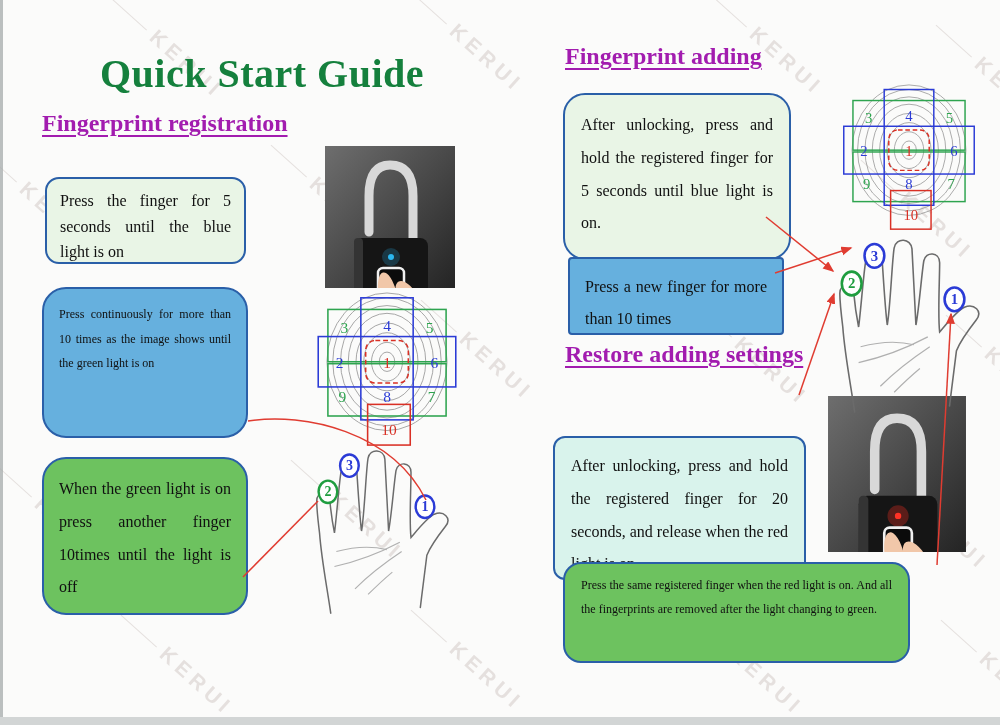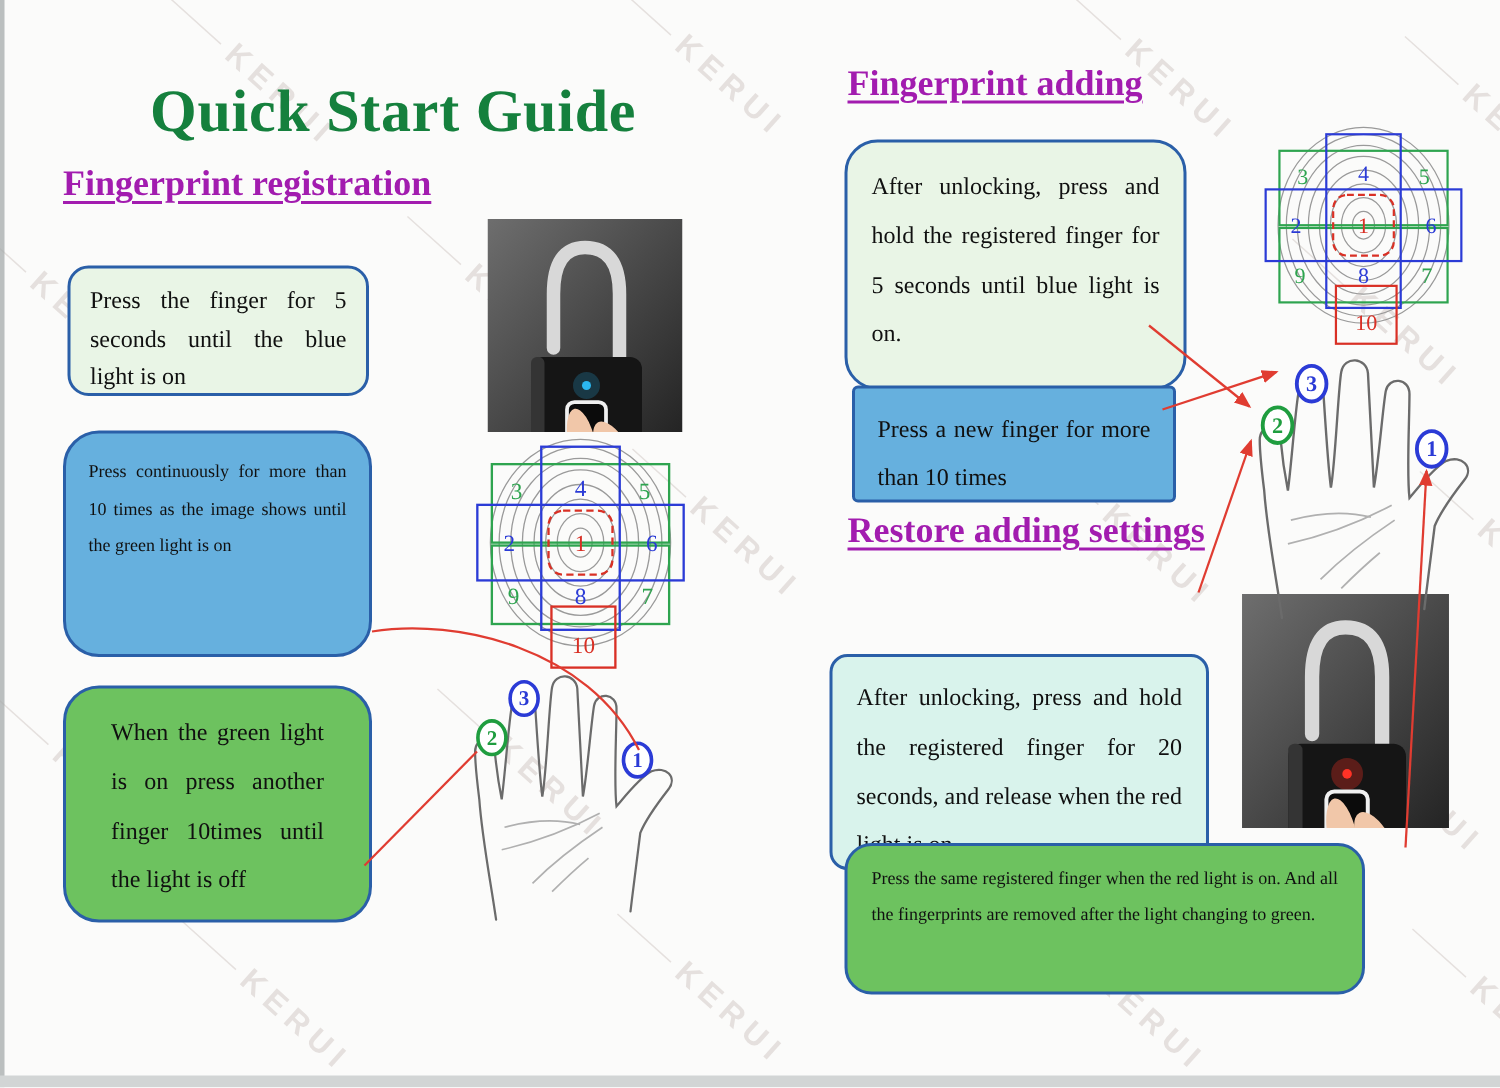--- a/index.html
+++ b/index.html
@@ -26,21 +26,21 @@
   #h-reg{left:42px;top:110px;}
   #h-add{left:565px;top:43px;}
   #h-res{left:565px;top:341px;}
   
   .bubble{
     position:absolute;box-sizing:border-box;border:2px solid #2a5fa8;color:#101010;
   }
   .bubble p{margin:0;text-align:justify;}
   #box-reg-1{left:45px;top:177px;width:201px;height:87px;border-radius:14px;background:#e9f5e6;padding:9px 13px 16px;font-size:16px;line-height:1.6;}
   #box-reg-2{left:42px;top:287px;width:206px;height:151px;border-radius:24px;background:#66b0de;padding:13px 15px 0;font-size:12px;line-height:2.05;}
-  #box-reg-3{left:42px;top:457px;width:206px;height:158px;border-radius:24px;background:#6dc25f;padding:14px 30px 0;font-size:16px;line-height:2.05;}
+  #box-reg-3{left:42px;top:457px;width:206px;height:158px;border-radius:24px;background:#6dc25f;padding:14px 15px 0;font-size:16px;line-height:2.05;}
   #box-add-1{left:563px;top:93px;width:228px;height:167px;border-radius:22px;background:#e9f5e6;padding:14px 16px 0;font-size:16px;line-height:2.05;}
   #box-add-2{left:568px;top:257px;width:216px;height:78px;border-radius:4px;background:#66b0de;padding:12px 15px 0;font-size:16px;line-height:2.0;}
   #box-res-1{left:553px;top:392px;width:253px;height:144px;border-radius:12px;background:#d9f3ec;padding:12px 16px 0;font-size:16px;line-height:2.05;margin-top:44px;}
   #box-res-2{left:563px;top:562px;width:347px;height:101px;border-radius:18px;background:#6dc25f;padding:9px 16px 0;font-size:12px;line-height:2.0;overflow:hidden;}
   
   .fig{position:absolute;}
   svg{display:block;}
   .connectors{position:absolute;left:0;top:0;pointer-events:none;z-index:30;}
   .layer{position:absolute;left:0;top:0;width:100%;height:100%;}
   .edge-left{position:absolute;left:0;top:0;width:3px;height:725px;background:#a6abab;opacity:.75;}

